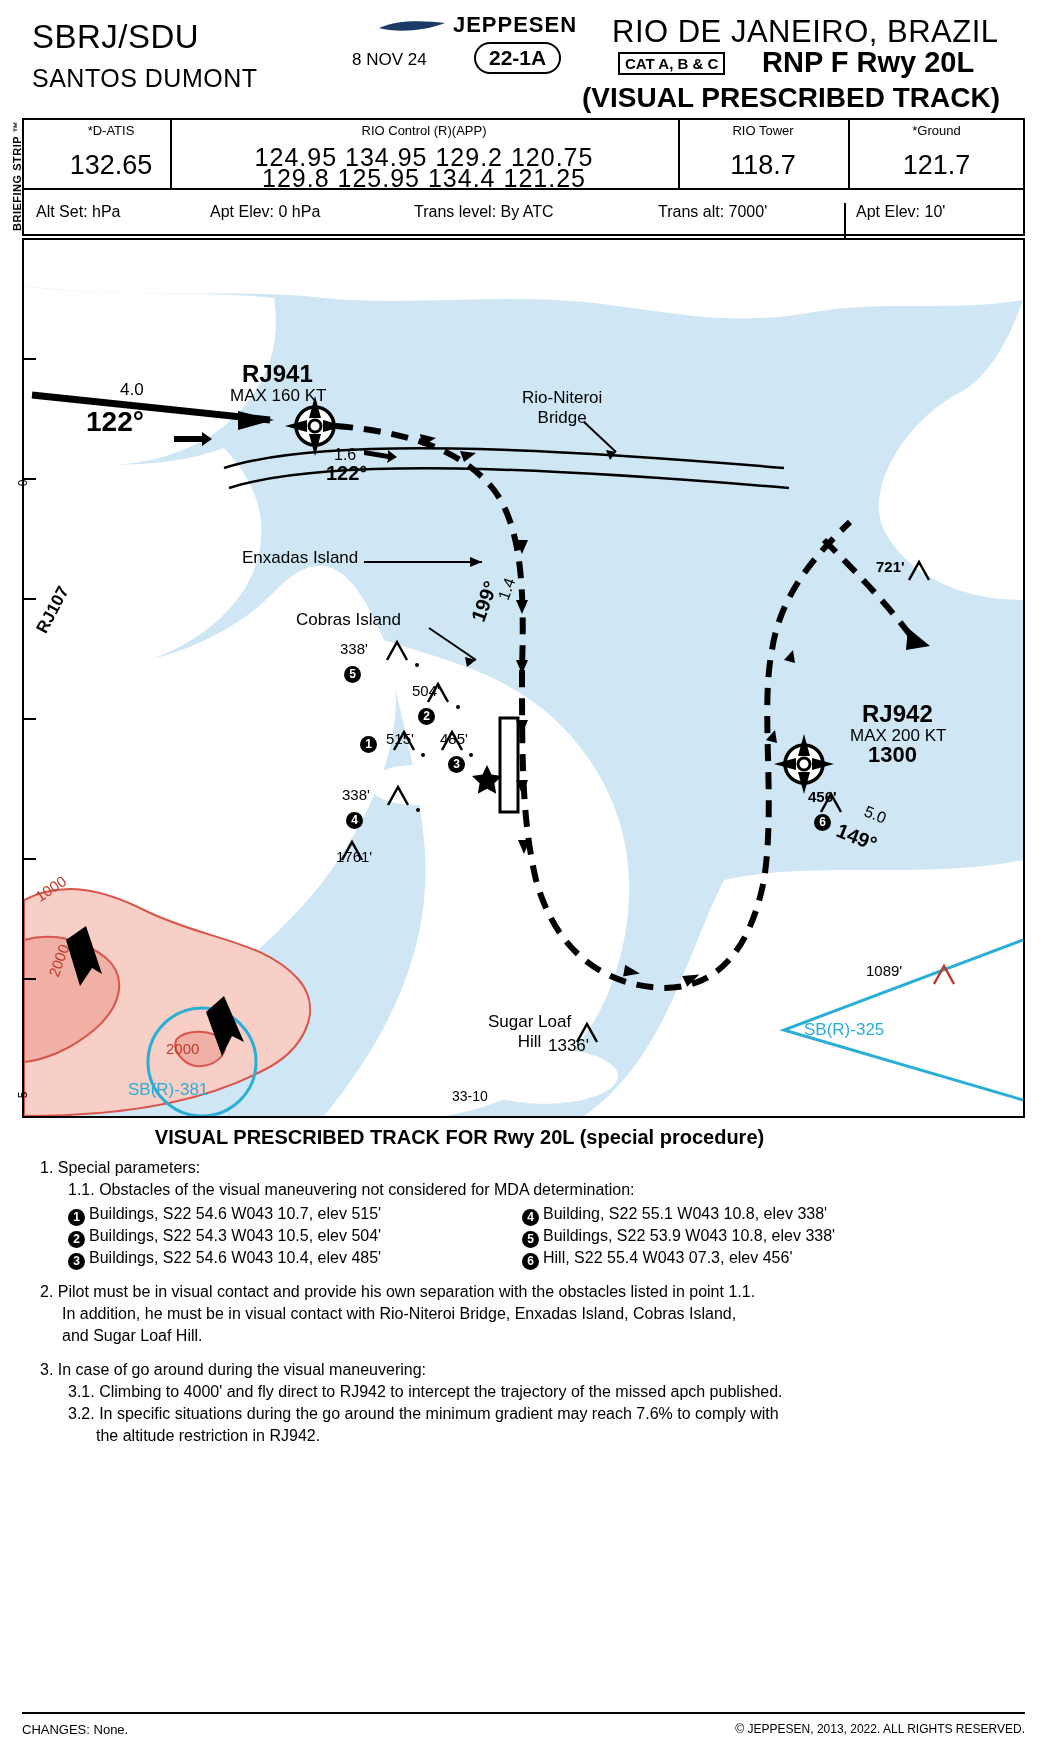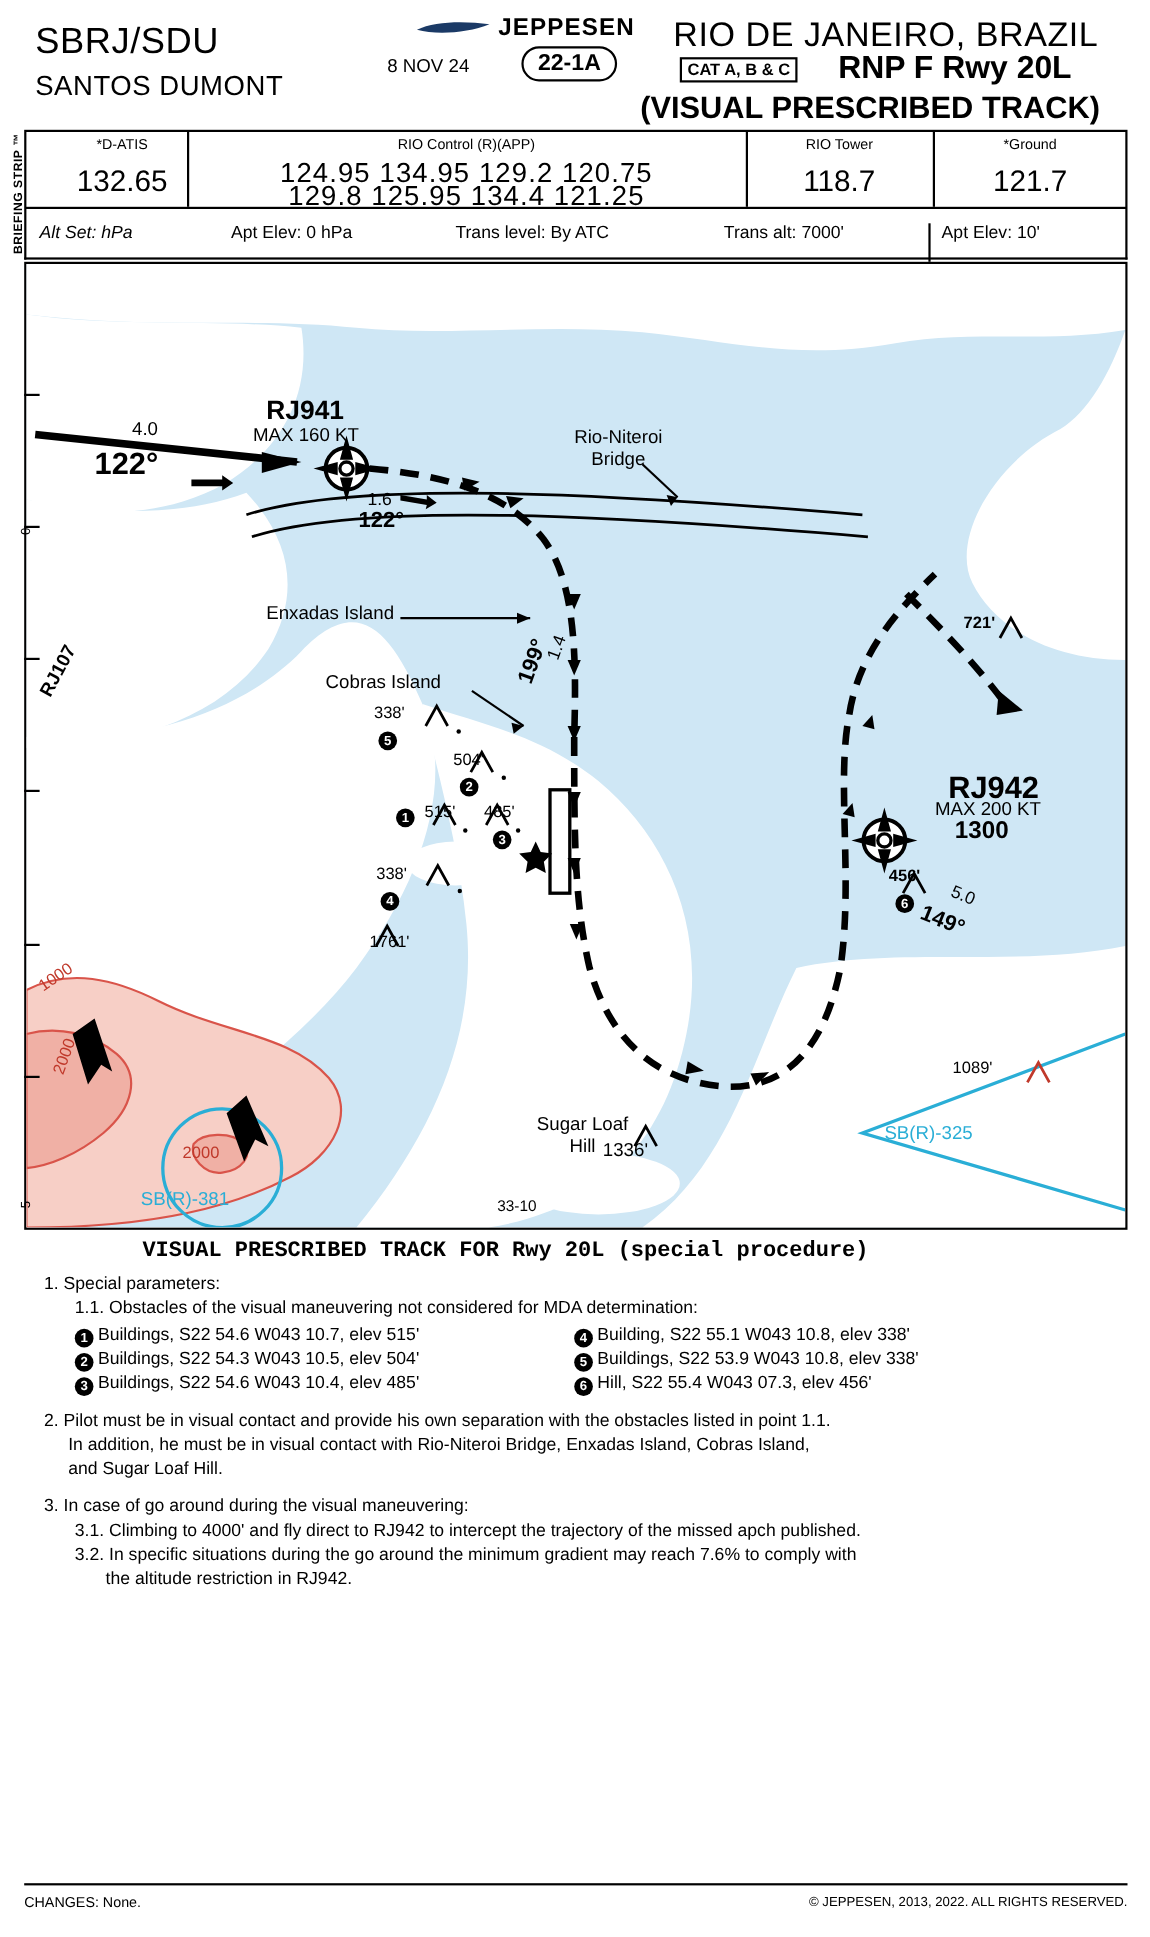--- a/index.html
+++ b/index.html
@@ -36,21 +36,21 @@
   .map{position:absolute;left:22px;top:238px;width:1003px;height:880px;border:2px solid #000;box-sizing:border-box;background:#ffffff;overflow:hidden;}
   .map svg{position:absolute;left:0;top:0;}
   .mlabel{position:absolute;font-size:15px;}
   .bold{font-weight:bold;}
 
   .scaleticks{position:absolute;left:22px;top:238px;width:14px;height:880px;}
   .tick{position:absolute;left:0;width:14px;height:2px;background:#000;}
   .sc-num{position:absolute;left:-2px;font-size:12px;transform:rotate(-90deg);}
 
   
-  .notesttl{position:absolute;left:0;top:1126px;width:919px;text-align:center;font-size:20px;font-weight:bold;font-family:Liberation Mono, monospace;}
+  .notesttl{position:absolute;left:0;top:1126px;width:919px;text-align:center;font-size:20px;font-weight:bold;}
   .notes{position:absolute;left:22px;top:1158px;width:1003px;font-size:16px;line-height:1.28;}
   .n-row{position:absolute;}
   .obs{display:inline-block;width:17px;height:17px;border-radius:50%;background:#000;color:#fff;font-size:12px;font-weight:bold;text-align:center;line-height:17px;margin-right:4px;vertical-align:-2px;}
 
   .sep{position:absolute;left:22px;width:1003px;height:2px;background:#000;}
   .footer{position:absolute;left:22px;top:1722px;width:1003px;font-size:13px;}
   .foot-r{position:absolute;right:0;top:0;font-size:12px;}
 </style>
 </head>
 <body>
@@ -103,21 +103,21 @@
     </div>
 
     <div class="fcell" style="left:824px;width:177px;">
       <div class="ttl">*Ground</div>
       <div class="val">121.7</div>
     </div>
   </div>
 
   <div class="altbox">
     <div class="vsep" style="left:820px;"></div>
-    <div style="left:12px;font-style:italic;">Alt Set: hPa</div>
+    <div style="left:12px;">Alt Set: hPa</div>
     <div style="left:186px;">Apt Elev: 0 hPa</div>
     <div style="left:390px;">Trans level: By ATC</div>
     <div style="left:634px;">Trans alt: 7000'</div>
     <div style="left:832px;">Apt Elev: 10'</div>
   </div>
 
   <div class="map">
 
     <svg width="999" height="876" viewBox="0 0 999 876">
 
@@ -230,21 +230,21 @@
 
     <div class="mlabel bold" style="left:218px;top:120px;font-size:24px;">RJ941</div>
     <div class="mlabel" style="left:206px;top:146px;font-size:17px;">MAX 160 KT</div>
 
     <div class="mlabel" style="left:310px;top:206px;font-size:16px;">1.6</div>
     <div class="mlabel bold" style="left:302px;top:222px;font-size:20px;">122°</div>
 
     <div class="mlabel" style="left:472px;top:340px;font-size:16px;transform:rotate(-70deg);">1.4</div>
     <div class="mlabel bold" style="left:440px;top:350px;font-size:20px;transform:rotate(-70deg);">199°</div>
 
-    <div class="mlabel bold" style="left:838px;top:460px;font-size:28px;">RJ942</div>
+    <div class="mlabel bold" style="left:838px;top:460px;font-size:24px;">RJ942</div>
     <div class="mlabel" style="left:826px;top:486px;font-size:17px;">MAX 200 KT</div>
     <div class="mlabel bold" style="left:844px;top:502px;font-size:22px;">1300</div>
 
     <div class="mlabel" style="left:840px;top:566px;font-size:16px;transform:rotate(22deg);">5.0</div>
     <div class="mlabel bold" style="left:812px;top:586px;font-size:20px;transform:rotate(22deg);">149°</div>
 
     <div class="mlabel" style="left:498px;top:148px;font-size:17px;white-space:pre;text-align:center;">Rio-Niteroi
 Bridge</div>
     <div class="mlabel" style="left:218px;top:308px;font-size:17px;">Enxadas Island</div>
     <div class="mlabel" style="left:272px;top:370px;font-size:17px;">Cobras Island</div>

